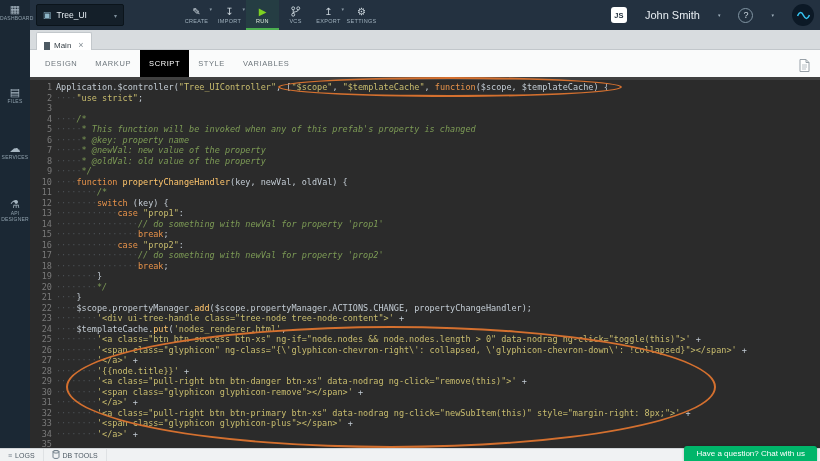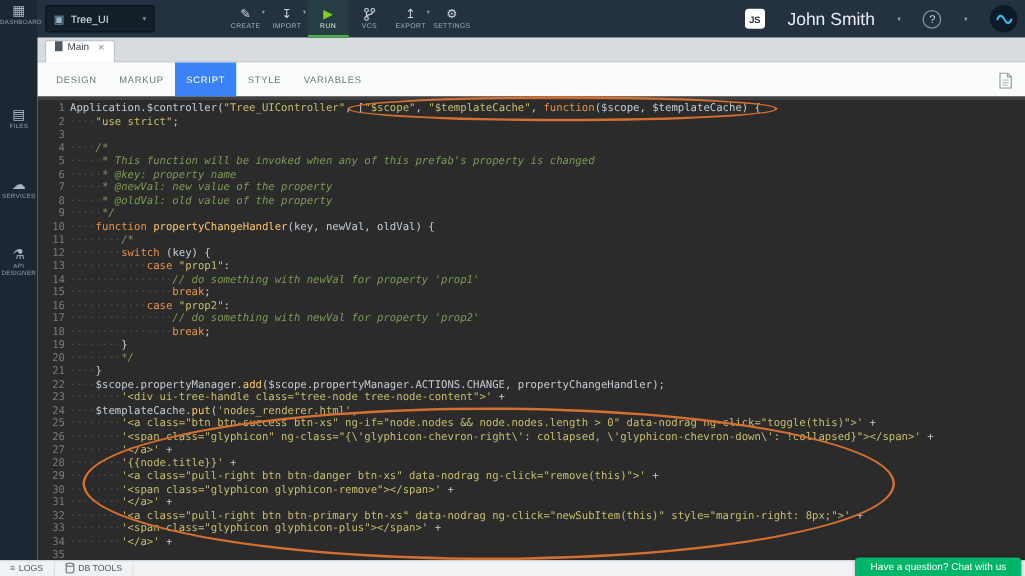--- a/index.html
+++ b/index.html
@@ -16,40 +16,40 @@
   .tool{width:33px;height:30px;display:flex;flex-direction:column;align-items:center;justify-content:center;gap:1px;cursor:pointer;position:relative}
   .tool .ticon{font-size:10px;line-height:11px;height:11px;color:#ccd6dd}
   .tool .tlbl{font-size:5.5px;color:#9fb0bc;letter-spacing:.3px}
   .tool .tcaret{position:absolute;right:1px;top:6px;font-size:5px;color:#8b9aa6}
   .tool.active{background:#253d43;box-shadow:inset 0 -2px 0 #4caf50}
   .tool.active .ticon{color:#7ed321}
   .tool.active .tlbl{color:#dcead d}
   .tool.active .tlbl{color:#dceadd}
   .user-area{position:absolute;right:0;top:0;height:30px;display:flex;align-items:center;gap:18px;padding-right:6px}
   .avatar{width:16px;height:16px;background:#fff;border-radius:3px;color:#24323f;font-size:7.5px;font-weight:bold;display:flex;align-items:center;justify-content:center;cursor:pointer}
-  .uname{color:#e8eef3;font-size:14px;cursor:pointer}
+  .uname{color:#e8eef3;font-size:11px;cursor:pointer}
   .ucaret,.hcaret{color:#9fb0bc;font-size:5px}
   .help{width:15px;height:15px;border:1px solid #8195a3;border-radius:50%;color:#cfdae2;font-size:9px;display:flex;align-items:center;justify-content:center;cursor:pointer}
   .logo{width:22px;height:22px;border-radius:50%;background:#0c1926;display:flex;align-items:center;justify-content:center;cursor:pointer}
 
   
   .sidebar{position:absolute;left:0;top:0;width:30px;height:448px;background:#1b2834;z-index:6}
   .sidebar-item{position:absolute;left:0;width:30px;text-align:center;color:#8fa0ac;cursor:pointer}
   .sidebar-item .icon{font-size:11px;line-height:12px;display:block;color:#a7b6c1}
   .sidebar-item .lbl{font-size:5px;letter-spacing:.2px;display:block;margin-top:1px;line-height:5.5px}
   .si-dashboard{top:3px}.si-files{top:86px}.si-services{top:142px}.si-api{top:198px}
 
   
   .tabbar{position:absolute;left:30px;top:30px;width:790px;height:20px;background:#d8dcdf;border-bottom:1px solid #c2c7cb;z-index:3}
-  .tab{position:absolute;left:6px;top:2px;height:18px;background:#fff;border:1px solid #c2c7cb;border-bottom:none;border-radius:2px 2px 0 0;display:flex;align-items:flex-start;gap:4px;padding:0 7px;font-size:8px;color:#3a434a;cursor:pointer}
+  .tab{position:absolute;left:6px;top:2px;height:18px;background:#fff;border:1px solid #c2c7cb;border-bottom:none;border-radius:2px 2px 0 0;display:flex;align-items:flex-end;gap:4px;padding:0 7px;font-size:8px;color:#3a434a;cursor:pointer}
   .tab .pg{width:6px;height:8px;background:#4e5a63;display:inline-block}
   .tab .x{color:#848e95;font-size:9px;margin-left:3px;cursor:pointer}
   .subtabs{position:absolute;left:30px;top:50px;width:790px;height:30px;background:#fafbfb;border-bottom:3px solid #404040;display:flex;align-items:stretch;padding-left:6px;z-index:3}
   .stab{display:flex;align-items:center;padding:0 9px;font-size:7.5px;letter-spacing:.6px;color:#6d767c;cursor:pointer}
-  .stab.active{background:#3b82f6;color:#fff}
+  .stab.active{background:#000000;color:#fff}
   .doc-icon{position:absolute;right:10px;top:8px;cursor:pointer}
 
   
   .editor{position:absolute;left:30px;top:80px;width:790px;height:368px;background:#2b2b2b;overflow:hidden;font-family:"DejaVu Sans Mono",monospace;font-size:8.5px;line-height:10.5px;z-index:2}
   .gutter{position:absolute;left:0;top:2px;width:22px;text-align:right;color:#7a7a7a}
   .gut-num{height:10.5px}
   .code{position:absolute;left:26px;top:2px;right:0}
   .code-line{height:10.5px;white-space:pre}
   .pln{color:#c3ccd4}
   .kwd{color:#e8934a}

